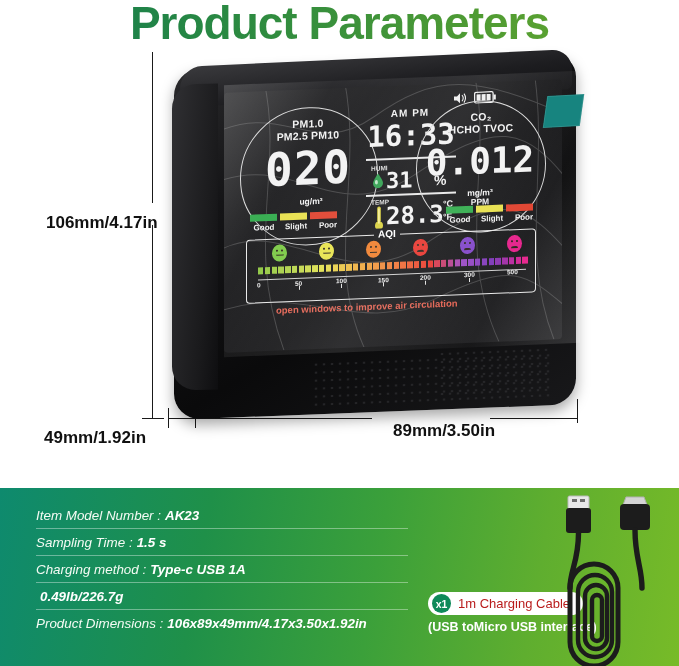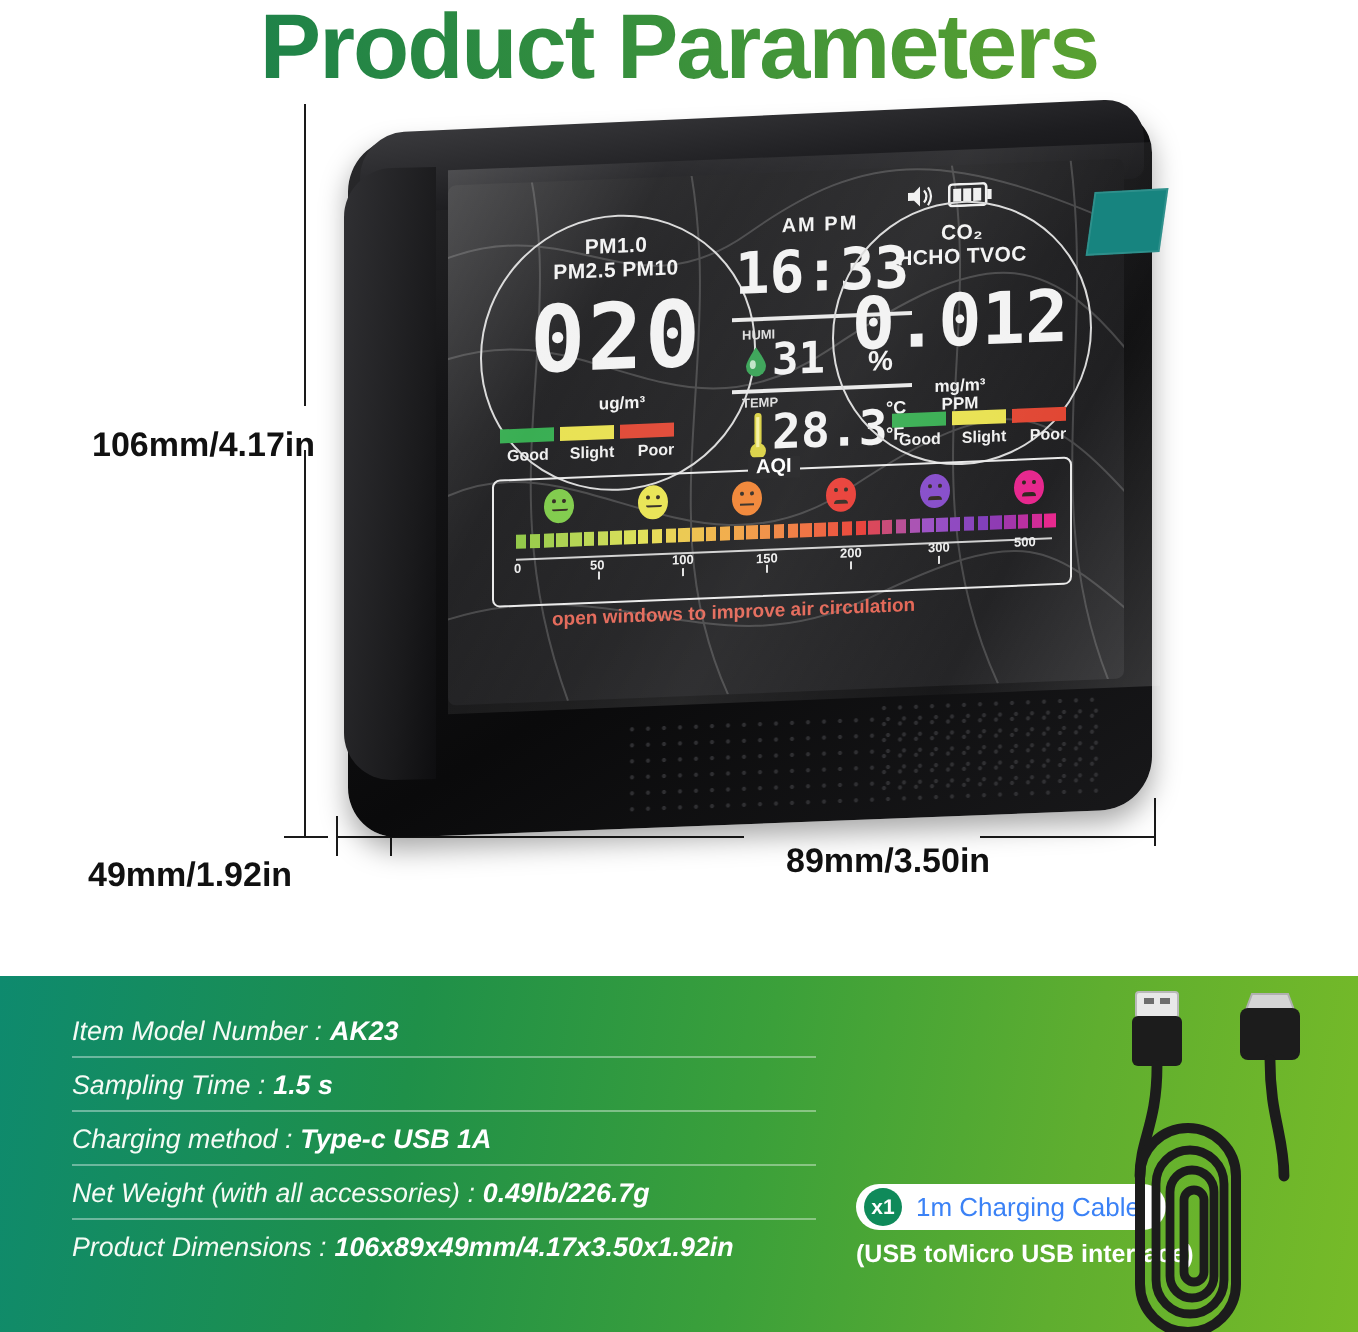--- a/index.html
+++ b/index.html
@@ -118,21 +118,21 @@
   .acc-title{position:absolute;left:434px;top:561px;font-size:22px;font-weight:bold;color:#fff;}
   .pill{
     position:absolute;left:428px;top:592px;height:23px;
     background:#ffffff;border-radius:12px;display:flex;align-items:center;padding:0 13px 0 4px;
   }
   .pill .x1{
     width:19px;height:19px;border-radius:50%;background:#0f8a5a;color:#fff;
     font-size:10.5px;font-weight:bold;display:flex;align-items:center;justify-content:center;
     margin-right:7px;
   }
-  .pill .ptxt{font-size:13px;color:#3b82f6;font-weight:normal;}
+  .pill .ptxt{font-size:13px;color:#b91c1c;font-weight:normal;}
   .acc-sub{position:absolute;left:428px;top:620px;font-size:12.5px;font-weight:bold;color:#fff;}
 
   .cable{position:absolute;left:556px;top:492px;width:120px;height:174px;}
 </style>
 </head>
 <body>
 
 <div class="page">
 
   <div class="title">Product Parameters</div>
@@ -350,21 +350,20 @@
         </div>
         <div class="spec-row">
           <span class="spec-k">Sampling Time :</span>
           <span class="spec-v">1.5 s</span>
         </div>
         <div class="spec-row">
           <span class="spec-k">Charging method :</span>
           <span class="spec-v">Type-c USB 1A</span>
         </div>
         <div class="spec-row">
-          <span class="spec-k">Net Weight (with all accessories) :</span>
           <span class="spec-v">0.49lb/226.7g</span>
         </div>
         <div class="spec-row">
           <span class="spec-k">Product Dimensions :</span>
           <span class="spec-v">106x89x49mm/4.17x3.50x1.92in</span>
         </div>
       </div>
   </div>
 
   <div class="pill">

